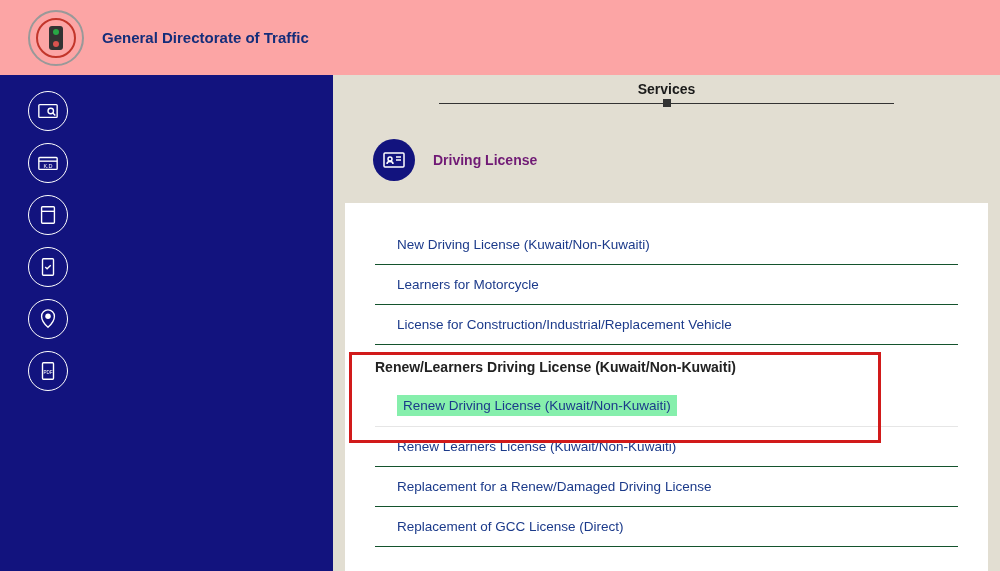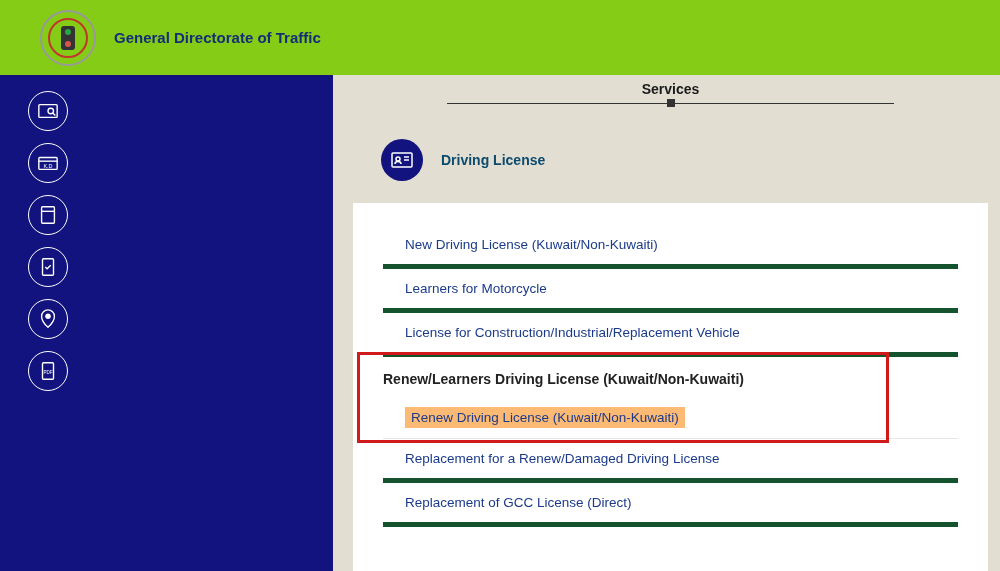--- a/index.html
+++ b/index.html
@@ -4,25 +4,25 @@
 <style>
   * { box-sizing: border-box; margin: 0; padding: 0; }
   body {
     font-family: Arial, Helvetica, sans-serif;
     background: #e2ded2;
     width: 1000px;
     height: 571px;
     overflow: hidden;
   }
   .header {
-    background: #84cc16;
+    background: #fca5a5;
     height: 75px;
     display: flex;
     align-items: center;
-    padding-left: 40px;
+    padding-left: 28px;
     gap: 18px;
   }
   .logo {
     width: 56px;
     height: 56px;
     border-radius: 50%;
     border: 2px solid #999;
     position: relative;
     display: flex;
     align-items: center;
@@ -85,21 +85,20 @@
     display: flex;
     align-items: center;
     justify-content: center;
     background: transparent;
     cursor: pointer;
   }
   .side-icon-btn svg { width: 22px; height: 22px; stroke: #fff; fill: none; stroke-width: 1.5; }
   .main {
     flex: 1;
     position: relative;
-    padding-left: 8px;
   }
   .services-hdr {
     text-align: center;
     padding-top: 6px;
   }
   .services-title {
     font-weight: bold;
     font-size: 14px;
     color: #1a1a1a;
   }
@@ -127,21 +126,21 @@
   .dl-badge {
     width: 42px; height: 42px;
     background: #12137e;
     border-radius: 50%;
     display: flex;
     align-items: center;
     justify-content: center;
   }
   .dl-badge svg { width: 24px; height: 24px; stroke: #fff; fill: none; stroke-width: 1.5; }
   .dl-label {
-    color: #0c4a6e;
+    color: #701a75;
     font-size: 14px;
     font-weight: 600;
     text-align: right;
   }
   .panel {
     background: #fff;
     margin: 22px 12px 0 12px;
     padding: 22px 30px 0 30px;
     height: 400px;
     overflow: hidden;
@@ -151,25 +150,25 @@
     font-weight: bold;
     font-size: 14px;
     color: #222;
     margin: 0 0 10px 0;
   }
   .service-link {
     display: block;
     color: #1b3a8a;
     font-size: 13.5px;
     padding: 12px 0 12px 22px;
-    border-bottom: 5px solid #14532d;
+    border-bottom: 1px solid #14532d;
     text-decoration: none;
   }
   .service-link.highlight {
-    background: #fdba74;
+    background: #86efac;
     display: inline-block;
     padding: 3px 6px;
     margin: 10px 0 10px 22px;
     border-bottom: none;
   }
   .highlight-row {
     border-bottom: 1px solid #e6e6e6;
   }
   .red-box {
     position: absolute;
@@ -259,19 +258,20 @@
 
     <div class="panel">
       <a class="service-link">New Driving License (Kuwait/Non-Kuwaiti)</a>
       <a class="service-link">Learners for Motorcycle</a>
       <a class="service-link">License for Construction/Industrial/Replacement Vehicle</a>
 
       <div class="section-header" style="margin-top:14px;">Renew/Learners Driving License (Kuwait/Non-Kuwaiti)</div>
       <div class="highlight-row">
         <a class="service-link highlight">Renew Driving License (Kuwait/Non-Kuwaiti)</a>
       </div>
+      <a class="service-link">Renew Learners License (Kuwait/Non-Kuwaiti)</a>
       <a class="service-link">Replacement for a Renew/Damaged Driving License</a>
       <a class="service-link">Replacement of GCC License (Direct)</a>
 
       <div class="red-box"></div>
     </div>
   </div>
 </div>
 
 </body></html>

